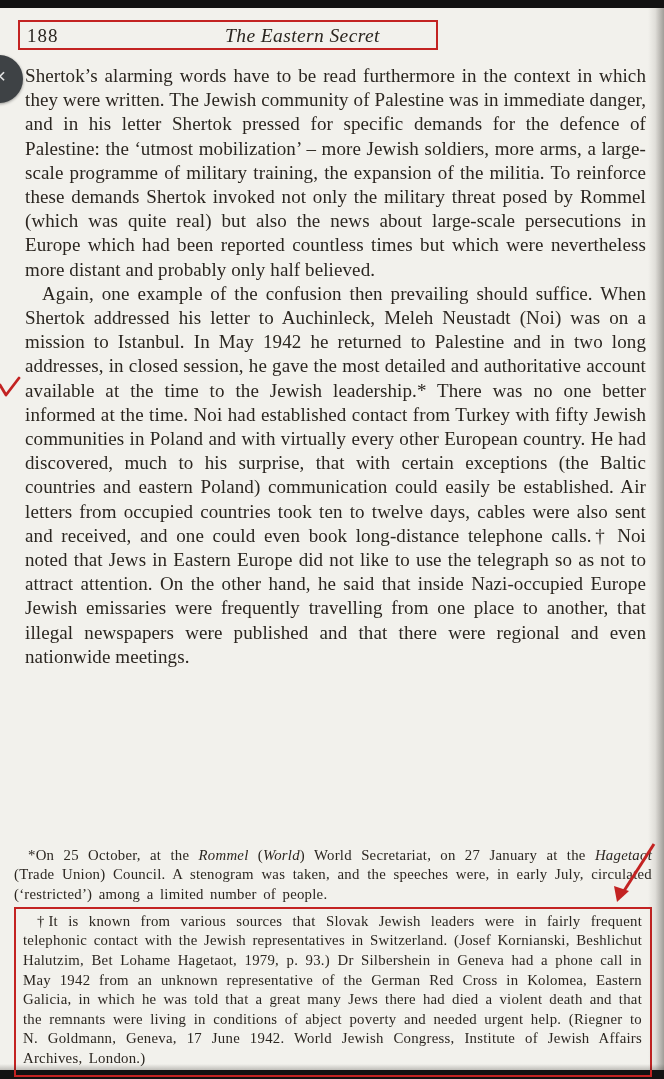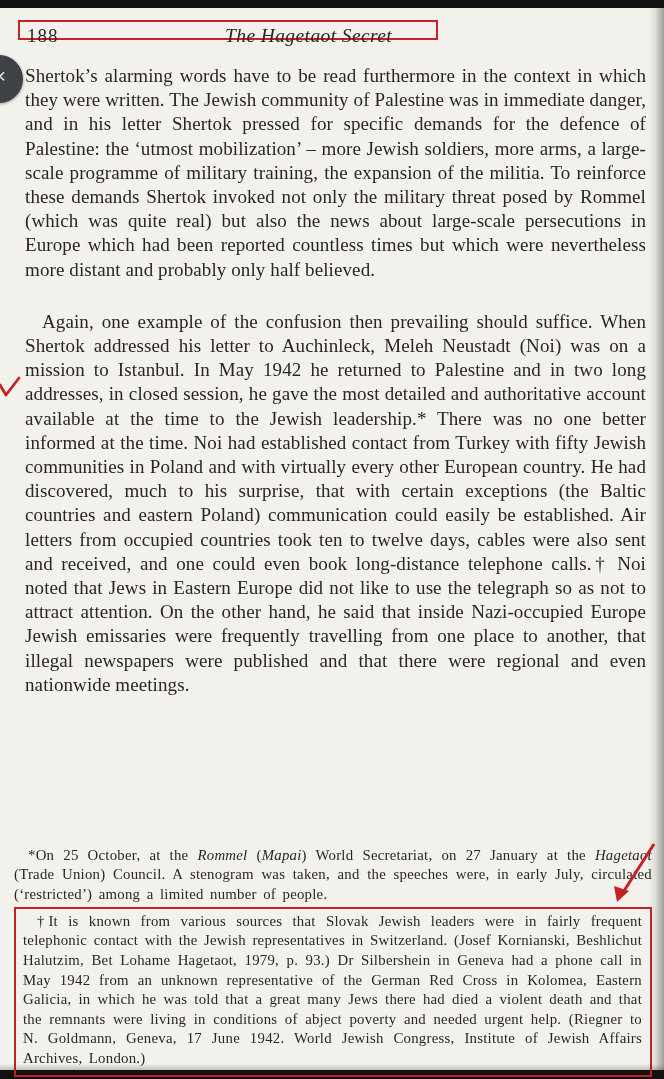--- a/index.html
+++ b/index.html
@@ -48,21 +48,21 @@
     font-size:21px; line-height:1;
     z-index:30;
     cursor:pointer;
     box-shadow:0 1px 3px rgba(0,0,0,0.4);
   }
   .close-btn span{transform:translate(1px,-4px);}
 
   .header-box{
     position:absolute;
     left:18px; top:12px;
-    width:420px; height:20px;
+    width:420px; height:30px;
     border:2.5px solid var(--red);
   }
   .page-number{
     position:absolute;
     left:7px; top:3px;
     font-size:19px;
     letter-spacing:1px;
   }
   .running-title{
     position:absolute;
@@ -75,21 +75,21 @@
 
   .body-text{
     position:absolute;
     left:25px; top:56px;
     width:621px;
     font-size:19px;
     line-height:24.2px;
     text-align:justify;
     letter-spacing:0.1px;
   }
-  .body-text p+p{text-indent:17px;margin-top:28px;}
+  .body-text p+p{text-indent:17px;}
 
   .footnotes{
     position:absolute;
     left:14px; top:838px;
     width:638px;
     font-size:14.8px;
     line-height:19.3px;
     text-align:justify;
     word-spacing:2.5px;
     letter-spacing:0.25px;
@@ -112,30 +112,30 @@
 </style>
 </head>
 <body>
 
 <div class="topbar"></div>
 <div class="bottombar"></div>
 
 <div class="page">
   <div class="header-box">
     <div class="page-number">188</div>
-    <div class="running-title">The Hagetaot Secret</div>
+    <div class="running-title">The Eastern Secret</div>
   </div>
 
   <div class="body-text">
     <p>Shertok’s alarming words have to be read furthermore in the context in which they were written. The Jewish community of Palestine was in immediate danger, and in his letter Shertok pressed for specific demands for the defence of Palestine: the ‘utmost mobilization’ – more Jewish soldiers, more arms, a large-scale programme of military training, the expansion of the militia. To reinforce these demands Shertok invoked not only the military threat posed by Rommel (which was quite real) but also the news about large-scale persecutions in Europe which had been reported countless times but which were nevertheless more distant and probably only half believed.</p>
     <p>Again, one example of the confusion then prevailing should suffice. When Shertok addressed his letter to Auchinleck, Meleh Neustadt (Noi) was on a mission to Istanbul. In May 1942 he returned to Palestine and in two long addresses, in closed session, he gave the most detailed and authoritative account available at the time to the Jewish leadership.* There was no one better informed at the time. Noi had established contact from Turkey with fifty Jewish communities in Poland and with virtually every other European country. He had discovered, much to his surprise, that with certain exceptions (the Baltic countries and eastern Poland) communication could easily be established. Air letters from occupied countries took ten to twelve days, cables were also sent and received, and one could even book long-distance telephone calls.† Noi noted that Jews in Eastern Europe did not like to use the telegraph so as not to attract attention. On the other hand, he said that inside Nazi-occupied Europe Jewish emissaries were frequently travelling from one place to another, that illegal newspapers were published and that there were regional and even nationwide meetings.</p>
   </div>
 
   <div class="footnotes">
-    <p class="fn"><span>*On 25 October, at the </span><span class="it">Rommel</span><span> (</span><span class="it">Mapai</span><span>) World Secretariat, on 27 January at the </span><span class="it">Hagetaot</span><span> (Trade Union) Council. A stenogram was taken, and the speeches were, in early July, circulated (‘restricted’) among a limited number of people.</span></p>
+    <p class="fn"><span>*On 25 October, at the </span><span class="it">Rommel</span><span> (</span><span class="it">World</span><span>) World Secretariat, on 27 January at the </span><span class="it">Hagetaot</span><span> (Trade Union) Council. A stenogram was taken, and the speeches were, in early July, circulated (‘restricted’) among a limited number of people.</span></p>
 
     <div class="fn-box">
       <p class="fn2"><span>†It is known from various sources that Slovak Jewish leaders were in fairly frequent telephonic contact with the Jewish representatives in Switzerland. (Josef Kornianski, </span><span class="it">Beshlichut Halutzim</span><span>, Bet Lohame Hagetaot, 1979, p. 93.) Dr Silbershein in Geneva had a phone call in May 1942 from an unknown representative of the German Red Cross in Kolomea, Eastern Galicia, in which he was told that a great many Jews there had died a violent death and that the remnants were living in conditions of abject poverty and needed urgent help. (Riegner to N. Goldmann, Geneva, 17 June 1942. World Jewish Congress, Institute of Jewish Affairs Archives, London.)</span></p>
     </div>
   </div>
 
   <div class="edge-shade-right"></div>
   <div class="edge-shade-bottom"></div>
 </div>
 

